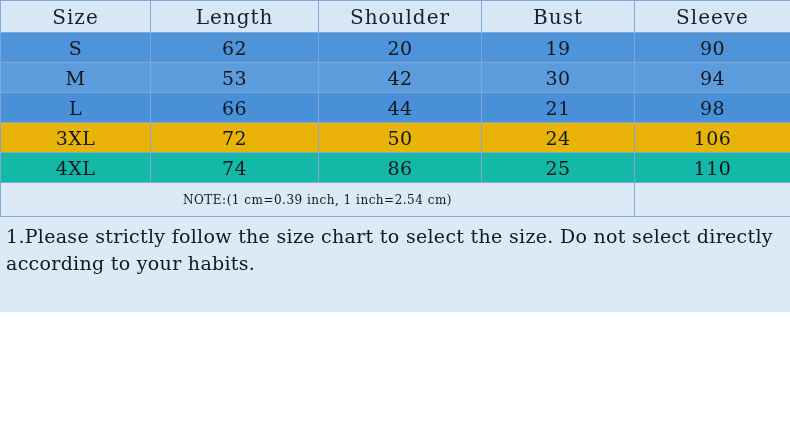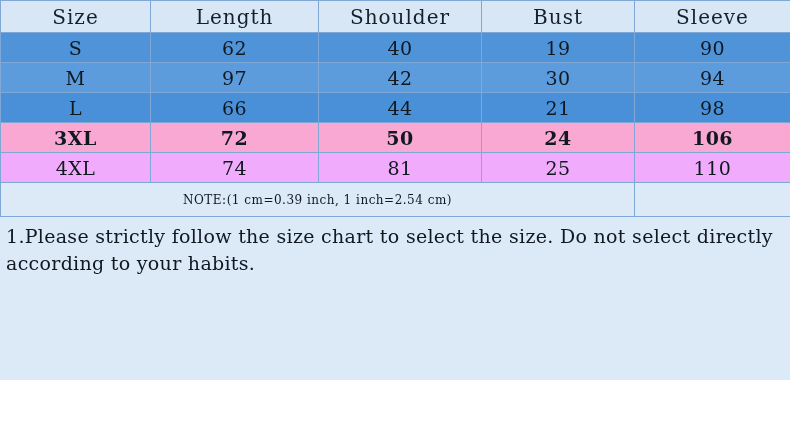--- a/index.html
+++ b/index.html
@@ -3,21 +3,21 @@
 <meta charset="utf-8">
 <style>
   html, body {
     margin: 0;
     padding: 0;
     background: #ffffff;
   }
   .sheet {
     position: relative;
     width: 790px;
-    height: 380px;
+    height: 312px;
     background: #dce9f7;
     font-family: "DejaVu Serif", serif;
     overflow: hidden;
   }
   table.size-table {
     border-collapse: collapse;
     table-layout: fixed;
     width: 790px;
   }
   table.size-table td, table.size-table th {
@@ -38,22 +38,22 @@
     height: 29px;
     font-size: 19px;
     color: #101820;
     letter-spacing: 0.5px;
   }
   tr.band-a td { background: #4f93d9; }
   tr.band-b td { background: #5c9bdc; }
   tr.band-c td { background: #4a90d9; }
   tr.band-d td { background: #77b0e6; }
   tr.band-e td { background: #5ea0e0; }
-  tr.band-f td { background: #f9a8d4; font-weight: bold; }
-  tr.band-g td { background: #f0abfc; }
+  tr.band-f td { background: #eab308; }
+  tr.band-g td { background: #14b8a6; }
 
   .note-row td {
     background: #dce9f7;
     height: 33px;
     text-align: left;
     font-size: 12px;
     padding-left: 6px;
     color: #101820;
     letter-spacing: 0.5px;
   }
@@ -92,27 +92,27 @@
         <th>Length</th>
         <th>Shoulder</th>
         <th>Bust</th>
         <th>Sleeve</th>
       </tr>
     </thead>
     <tbody>
       <tr class="band-a">
         <td>S</td>
         <td>62</td>
-        <td>40</td>
+        <td>20</td>
         <td>19</td>
         <td>90</td>
       </tr>
       <tr class="band-b">
         <td>M</td>
-        <td>97</td>
+        <td>53</td>
         <td>42</td>
         <td>30</td>
         <td>94</td>
       </tr>
       <tr class="band-c">
         <td>L</td>
         <td>66</td>
         <td>44</td>
         <td>21</td>
         <td>98</td>
@@ -120,21 +120,21 @@
       <tr class="band-f">
         <td>3XL</td>
         <td>72</td>
         <td>50</td>
         <td>24</td>
         <td>106</td>
       </tr>
       <tr class="band-g">
         <td>4XL</td>
         <td>74</td>
-        <td>81</td>
+        <td>86</td>
         <td>25</td>
         <td>110</td>
       </tr>
       <tr class="note-row">
         <td colspan="4">NOTE:(1 cm=0.39 inch, 1 inch=2.54 cm)</td>
         <td class="blank"></td>
       </tr>
     </tbody>
   </table>
 

